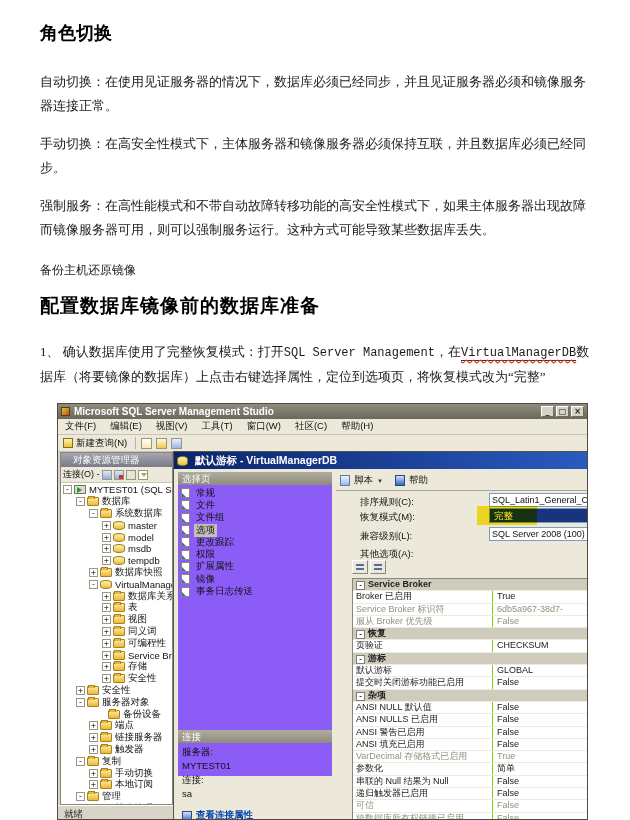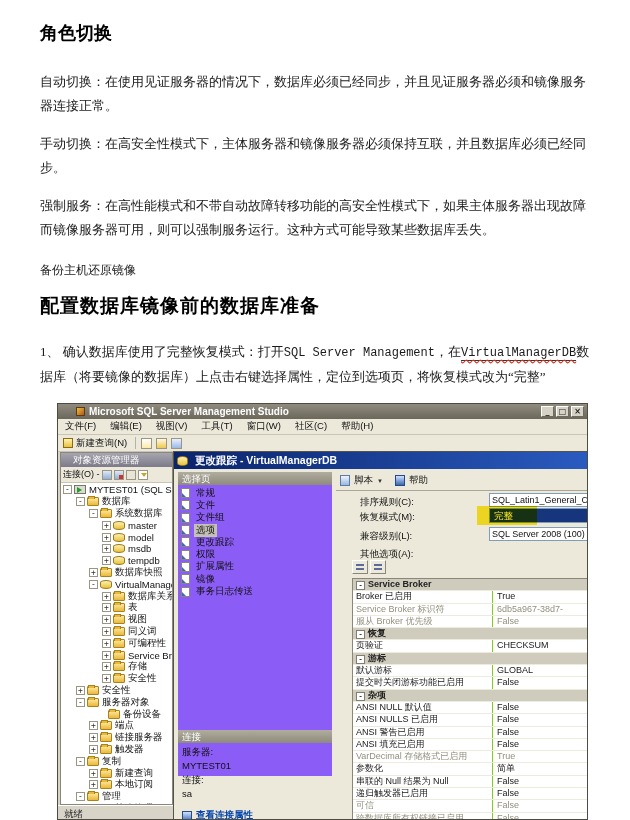--- a/index.html
+++ b/index.html
@@ -17,21 +17,21 @@
             text-decoration-skip-ink:none;text-underline-offset:3px;}
 
   
   .shot{position:absolute;left:57px;top:403px;width:531px;height:417px;overflow:hidden;
         background:#d8d4c8;border:1px solid #4e4b43;box-sizing:border-box;
         font-family:"Liberation Sans",sans-serif;}
   .shot *{box-sizing:border-box;}
 
   .titlebar{position:absolute;left:0;top:0;width:100%;height:15px;
             background:linear-gradient(#8f8b7e,#6b675a);display:flex;align-items:center;
-            color:#fff;font-size:10px;font-weight:bold;padding-left:18px;}
+            color:#fff;font-size:10px;font-weight:bold;padding-left:3px;}
   .app-ico{width:9px;height:9px;background:linear-gradient(135deg,#e8c23a,#b5541f);
            border:1px solid #5a3c10;margin-right:4px;flex:none;}
   .tb-title{white-space:nowrap;overflow:hidden;flex:1;}
   .winbtns{display:flex;gap:2px;margin-right:3px;}
   .wbtn{width:13px;height:11px;background:#d6d2c6;border:1px solid;
         border-color:#fff #6e6a5e #6e6a5e #fff;font:bold 8px/9px "DejaVu Sans",sans-serif;
         text-align:center;color:#222;}
 
   .menubar{position:absolute;left:0;top:15px;width:100%;height:16px;background:#ece9da;
            border-bottom:1px solid #c9c5b5;display:flex;align-items:center;font-size:9.5px;color:#111;}
@@ -309,21 +309,21 @@
           <span class="tlabel">触发器</span>
         </div>
         <div class="trow" style="padding-left: 15px;">
           <span class="twist">-</span>
           <span class="ico folder"></span>
           <span class="tlabel">复制</span>
         </div>
         <div class="trow" style="padding-left: 28px;">
           <span class="twist">+</span>
           <span class="ico folder"></span>
-          <span class="tlabel">新建查询</span>
+          <span class="tlabel">手动切换</span>
         </div>
         <div class="trow" style="padding-left: 28px;">
           <span class="twist">+</span>
           <span class="ico folder"></span>
           <span class="tlabel">本地订阅</span>
         </div>
         <div class="trow" style="padding-left: 15px;">
           <span class="twist">-</span>
           <span class="ico folder"></span>
           <span class="tlabel">管理</span>
@@ -334,21 +334,21 @@
           <span class="tlabel">策略管理</span>
         </div>
       </div>
   </div>
 
   <div class="statusbar">就绪</div>
 
   <div class="dlg">
     <div class="dlg-title">
       <span class="ico db"></span>
-      <span>更改跟踪 - VirtualManagerDB</span>
+      <span>默认游标 - VirtualManagerDB</span>
     </div>
 
     <div class="sec-hdr" style="top:20px;">选择页</div>
     <div class="pages">
         <div class="pg">
           <span class="pgico"></span>
           <span class="pglabel">常规</span>
         </div>
         <div class="pg">
           <span class="pgico"></span>

